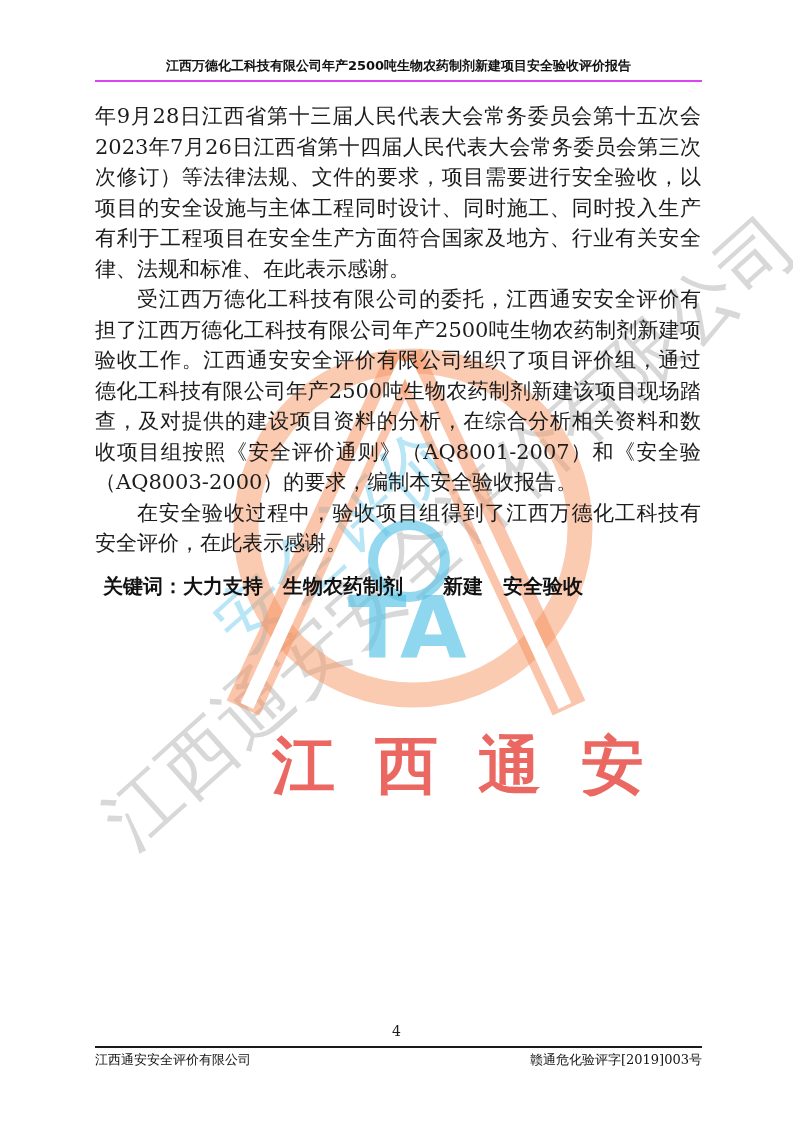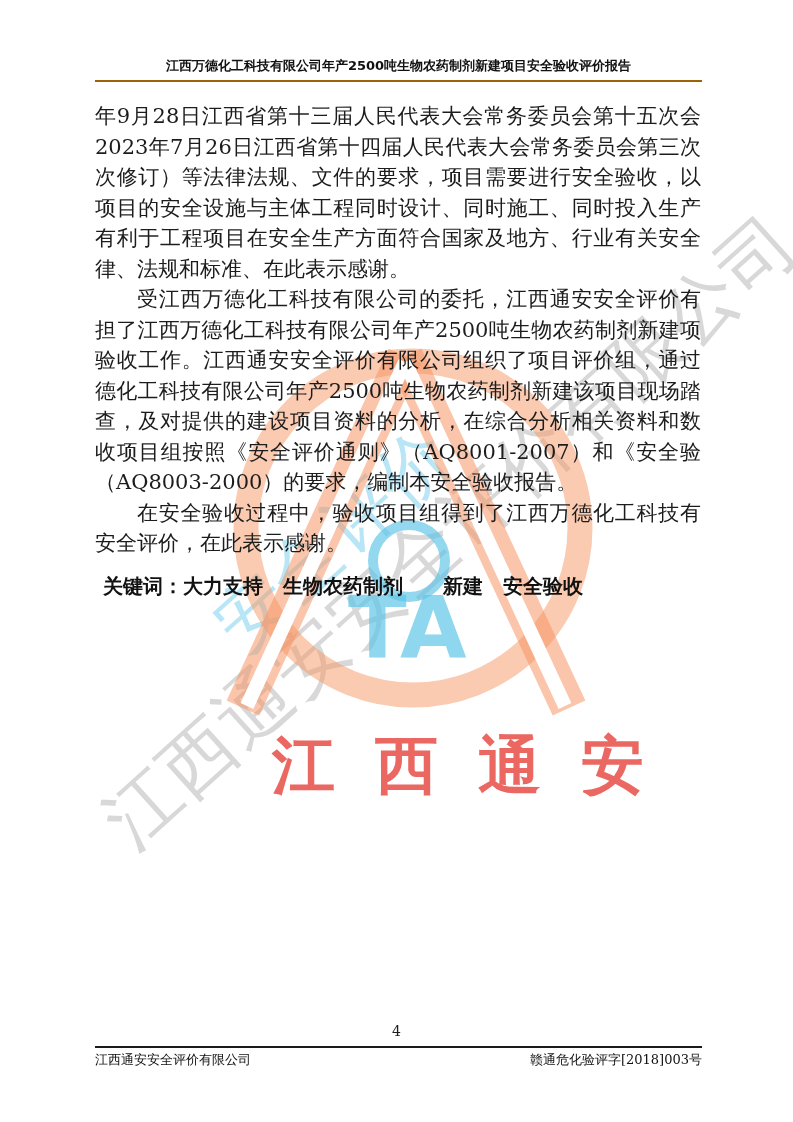--- a/index.html
+++ b/index.html
@@ -22,21 +22,21 @@
     transform:rotate(-42deg); transform-origin:0 50%; z-index:2;
   }
   .wm-logo { position:absolute; left:0; top:0; z-index:3; pointer-events:none; }
   .wm-red {
     left:272px; top:731px; font-size:63px; line-height:70px; font-weight:bold;
     letter-spacing:40px; color:rgba(230,62,54,0.78); z-index:4;
   }
   
   .header {
     position:absolute; left:95px; top:58px; width:607px; z-index:10;
-    text-align:center; border-bottom:2px solid #a16207; padding-bottom:6px;
+    text-align:center; border-bottom:2px solid #d946ef; padding-bottom:6px;
   }
   .header-title {
     font-family:"DejaVu Sans", sans-serif; font-weight:bold;
     font-size:13px; line-height:16px; color:#111;
   }
   
   .content { position:absolute; left:95px; top:101px; width:606px; z-index:10; }
   .line {
     font-size:21px; line-height:30.5px; height:30.5px;
     text-align:justify; text-align-last:justify; overflow:hidden;
@@ -105,16 +105,16 @@
         <div class="line end">（AQ8003-2000）的要求，编制本安全验收报告。</div>
         <div class="line indent">在安全验收过程中，验收项目组得到了江西万德化工科技有限公司的</div>
         <div class="line end">安全评价，在此表示感谢。</div>
       </div>
     <div class="keywords">关键词：大力支持　生物农药制剂　　新建　安全验收</div>
   </div>
 
   <div class="page-number">4</div>
   <div class="footer">
     <span>江西通安安全评价有限公司</span>
-    <span>赣通危化验评字[2018]003号</span>
+    <span>赣通危化验评字[2019]003号</span>
   </div>
 
 </div>
 
 </body></html>

